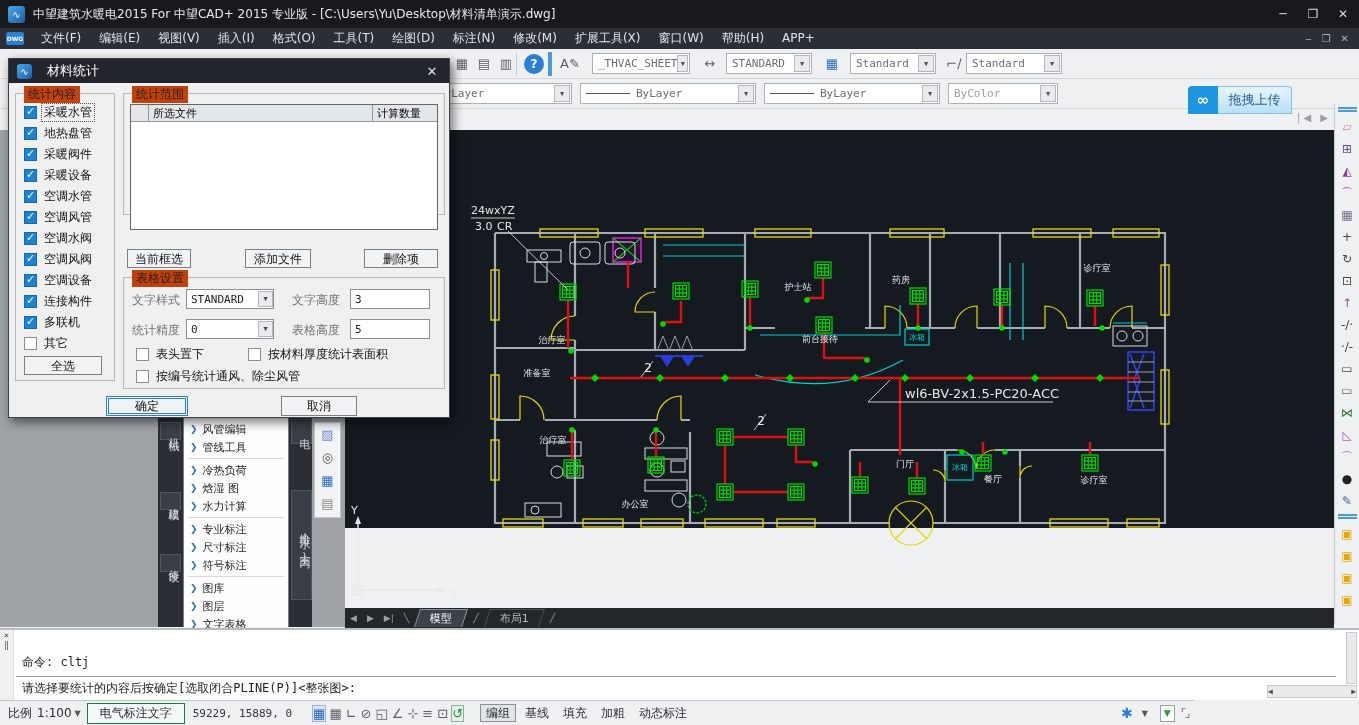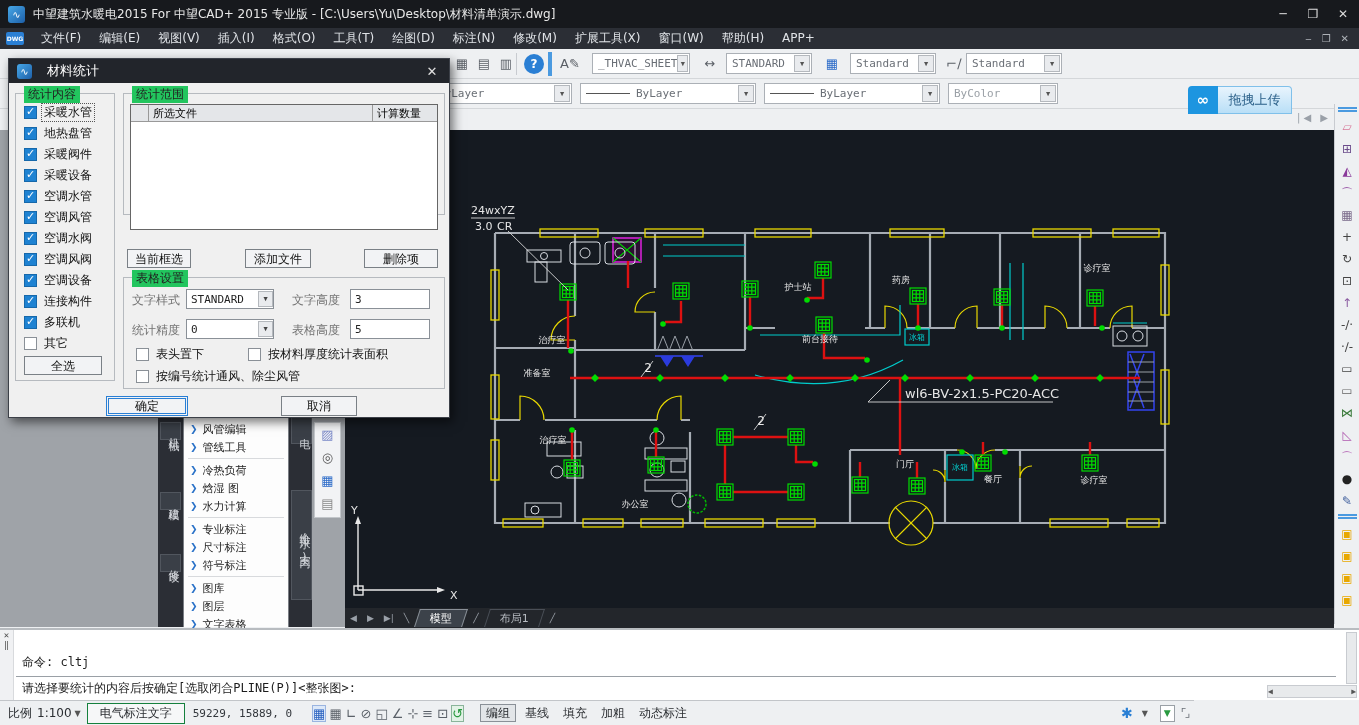--- a/index.html
+++ b/index.html
@@ -48,21 +48,21 @@
   .vtab { position:absolute; left:2px; width:21px; background:#3a3f47; border:1px solid #51565e; color:#d2d5da; font-size:11px; writing-mode:vertical-rl; text-orientation:upright; text-align:center; padding:6px 0; letter-spacing:2px; }
   #palette { position:absolute; left:183px; top:0; width:105px; height:497px; background:#fdfdfd; border-left:1px solid #7a7e84; }
   .pitem { display:flex; align-items:center; height:18px; font-size:11px; color:#222; padding-left:6px; gap:5px; }
   .pitem .parrow { color:#2a72c8; font-size:9px; font-weight:bold; }
   .pdiv { height:1px; background:#d8dadd; margin:2px 4px; }
   #rtabs { position:absolute; left:288px; top:0; width:24px; height:497px; background:#2b2e35; border-left:1px solid #7a7e84; }
   #iconstrip { position:absolute; left:314px; top:292px; width:27px; height:96px; background:#f2f3f5; border:1px solid #c2c6ca; }
   .strip-ico { width:25px; height:23px; text-align:center; line-height:23px; font-size:13px; }
 
   
-  #canvas { left:345px; top:130px; width:989px; height:478px; background:#151a21; }
+  #canvas { left:345px; top:130px; width:989px; height:398px; background:#151a21; }
   svg text { font-family:"DejaVu Sans","Liberation Sans",sans-serif; }
   .wall { stroke:#a6acb4; stroke-width:2.2; fill:none; }
   .win rect { stroke:#e8d800; fill:none; stroke-width:1.3; }
   .door { stroke:#e8d800; fill:none; stroke-width:1.2; }
   .wire { stroke:#dd1111; stroke-width:2.4; fill:none; }
   .wdot path { fill:#00dc00; }
   .sw circle { fill:#00dc00; }
   .cy { stroke:#00cccc; fill:none; stroke-width:1.2; }
   .bl { stroke:#3344ee; fill:none; stroke-width:1.5; }
   .blf { fill:#2b3bdd; stroke:none; }
@@ -111,21 +111,21 @@
   #sb-right { margin-left:auto; display:flex; align-items:center; margin-right:6px; gap:6px; }
   .gear { color:#2a7fd4; font-size:14px; }
   .greenbox { border:1px solid #9aa0a6; background:#fff; color:#2a9a40; font-size:9px; padding:0 3px; line-height:15px; }
   .expando { color:#6a6f76; font-size:12px; letter-spacing:-2px; }
 
   
   #dialog { left:8px; top:58px; width:442px; height:360px; background:#f0f0f0; border:1px solid #3c4048; box-shadow:3px 4px 10px rgba(0,0,0,.55); z-index:60; }
   #dlg-title { height:24px; background:#22252b; color:#fff; display:flex; align-items:center; padding:0 8px; font-size:13px; gap:7px; }
   #dlg-title .dx { margin-left:auto; font-size:13px; color:#e0e0e0; width:18px; text-align:center; }
   .grp { position:absolute; border:1px solid #b6babf; }
-  .grp-lbl { position:absolute; top:-8px; left:8px; background:#22c55e; padding:0 4px; font-size:12px; color:#222; }
+  .grp-lbl { position:absolute; top:-8px; left:8px; background:#c2410c; padding:0 4px; font-size:12px; color:#222; }
   .cbrow { display:flex; align-items:center; gap:5px; height:21px; padding-left:8px; }
   .cb { width:13px; height:13px; border:1px solid #8a9097; background:#fff; position:relative; flex:none; }
   .cb.on { background:#1e82d2; border-color:#1668aa; }
   .cb.on::after { content:"✓"; position:absolute; left:1px; top:-2px; color:#fff; font-size:11px; font-weight:bold; }
   .cbl { font-size:12px; color:#111; padding:0 2px; }
   .cbl.focused { outline:1px dotted #555; }
   .dbtn { position:absolute; border:1px solid #7a8086; background:#f2f3f5; text-align:center; font-size:12px; color:#111; }
   .dbtn.default { outline:1px solid #2a7fd4; outline-offset:-3px; border-color:#2a7fd4; }
   .dtable { position:absolute; border:1px solid #666; background:#fff; }
   .dtable-head { display:flex; height:17px; background:#e4e6e9; border-bottom:1px solid #999; font-size:11px; }

